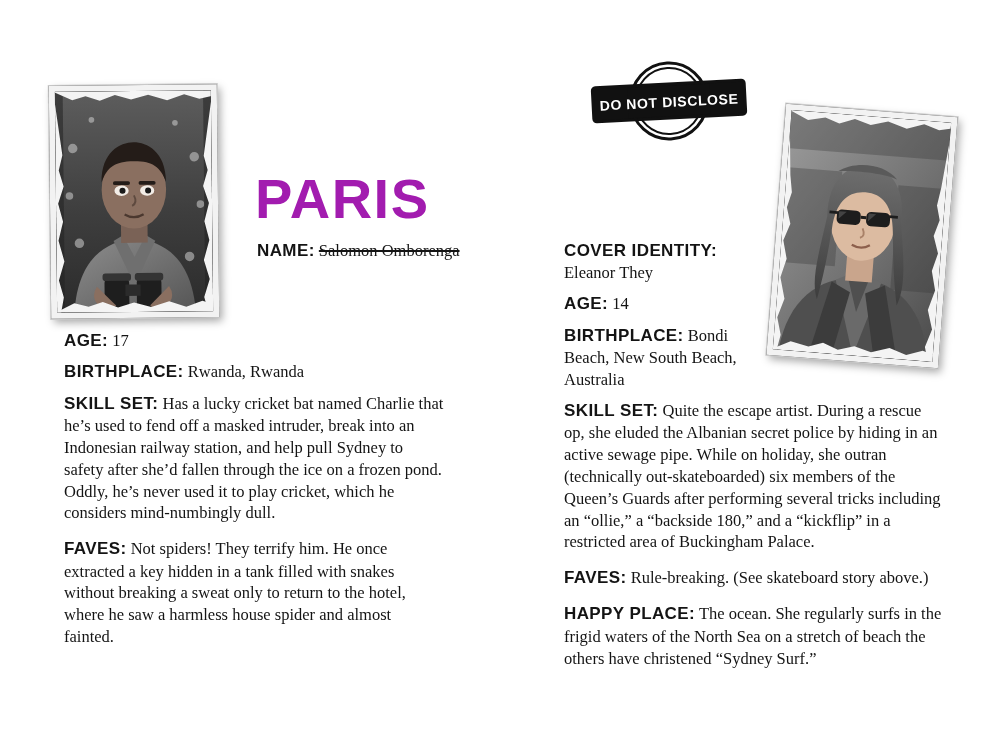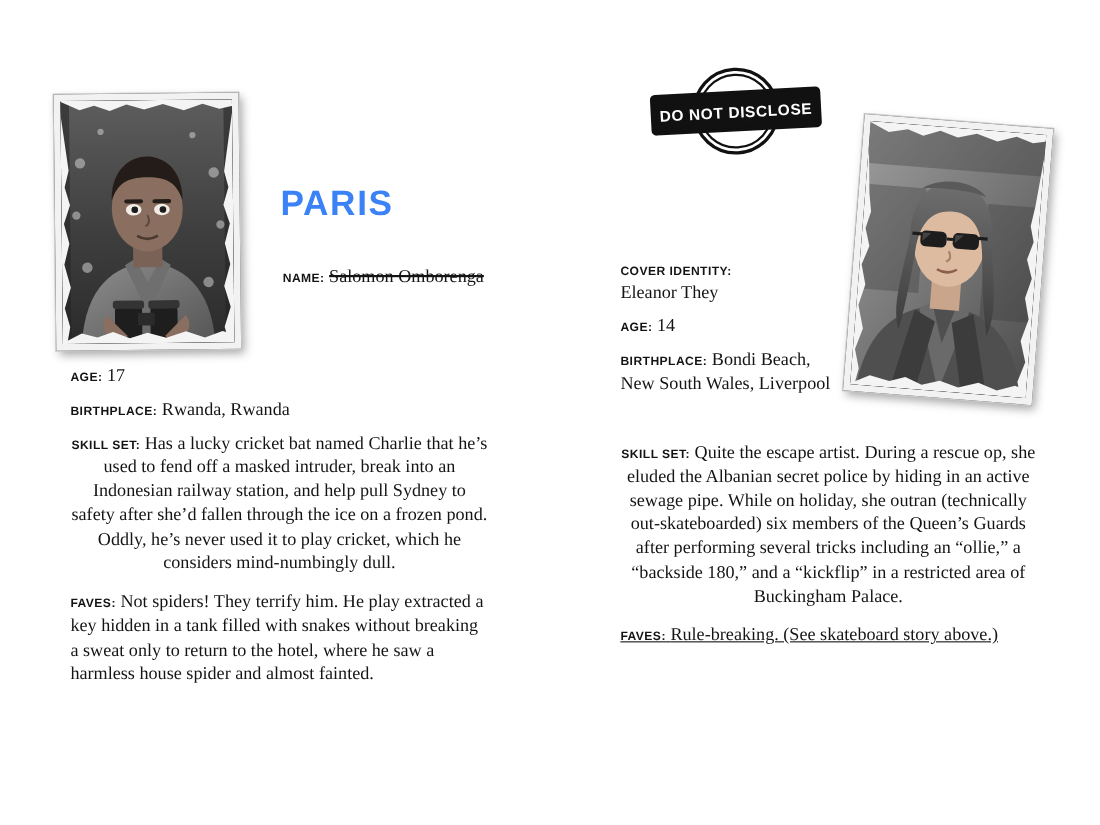--- a/index.html
+++ b/index.html
@@ -14,42 +14,42 @@
   .page {
     position: relative;
     width: 1000px; height: 750px;
     background: #fff;
   }
 
   
   .label {
     font-family: "Liberation Sans", sans-serif;
     font-weight: 700;
-    font-size: 11px;
+    font-size: 17px;
     letter-spacing: 0.4px;
   }
   .body-text {
     font-family: "Liberation Serif", serif;
     font-size: 16.5px;
     line-height: 1.32;
     color: #141414;
   }
   .field { margin-bottom: 9px; }
   .strike {
     text-decoration: line-through;
     text-decoration-thickness: 1.6px;
   }
 
   
   .codename {
     font-family: "Liberation Sans", sans-serif;
     font-weight: 700;
-    font-size: 32px;
+    font-size: 56px;
     letter-spacing: 1.5px;
-    color: #3b82f6;
+    color: #a21caf;
   }
 
   
   .photo-frame {
     position: absolute;
     background: #2a2a2a;
     border: 6px solid #f2f2f2;
     box-shadow: 0 0 0 1px #c9c9c9, 3px 4px 9px rgba(0,0,0,0.35);
     overflow: hidden;
   }
@@ -158,27 +158,27 @@
 
   <div class="col" style="left:64px; top:330px; width:380px;">
     <div class="field body-text">
       <span class="label">AGE:</span>
       <span>17</span>
     </div>
     <div class="field body-text">
       <span class="label">BIRTHPLACE:</span>
       <span>Rwanda, Rwanda</span>
     </div>
-    <div class="field body-text" style="margin-bottom:14px;text-align:center;">
+    <div class="field body-text" style="margin-bottom:14px;">
       <span class="label">SKILL SET:</span>
       <span>Has a lucky cricket bat named Charlie that he’s used to fend off a masked intruder, break into an Indonesian railway station, and help pull Sydney to safety after she’d fallen through the ice on a frozen pond. Oddly, he’s never used it to play cricket, which he considers mind-numbingly dull.</span>
     </div>
     <div class="field body-text" style="margin-bottom:14px;">
       <span class="label">FAVES:</span>
-      <span>Not spiders! They terrify him. He play extracted a key hidden in a tank filled with snakes without breaking a sweat only to return to the hotel, where he saw a harmless house spider and almost fainted.</span>
+      <span>Not spiders! They terrify him. He once extracted a key hidden in a tank filled with snakes without breaking a sweat only to return to the hotel, where he saw a harmless house spider and almost fainted.</span>
     </div>
   </div>
 
   <div class="stamp" style="left:588px; top:58px; transform: rotate(-3deg);">
     <svg width="162" height="86" viewBox="0 0 162 86">
       <g fill="none" stroke="#111" stroke-width="3">
         <rect x="5" y="26" width="152" height="34" rx="3" fill="#111"></rect>
         <circle cx="81" cy="43" r="38"></circle>
         <circle cx="81" cy="43" r="33" stroke-width="2"></circle>
       </g>
@@ -251,28 +251,32 @@
     <div class="field body-text">
       <div class="label">COVER IDENTITY:</div>
       <div>Eleanor They</div>
     </div>
     <div class="field body-text">
       <span class="label">AGE:</span>
       <span>14</span>
     </div>
     <div class="field body-text">
       <span class="label">BIRTHPLACE:</span>
-      <span>Bondi Beach, New South Wales, Liverpool</span>
+      <span>Bondi Beach, New South Beach, Australia</span>
     </div>
   </div>
 
   <div class="col" style="left:564px; top:400px; width:378px;">
-    <div class="field body-text" style="margin-bottom:14px;text-align:center;">
+    <div class="field body-text" style="margin-bottom:14px;">
       <span class="label">SKILL SET:</span>
       <span>Quite the escape artist. During a rescue op, she eluded the Albanian secret police by hiding in an active sewage pipe. While on holiday, she outran (technically out-skateboarded) six members of the Queen’s Guards after performing several tricks including an “ollie,” a “backside 180,” and a “kickflip” in a restricted area of Buckingham Palace.</span>
     </div>
-    <div class="field body-text" style="margin-bottom:14px;text-decoration:underline;">
+    <div class="field body-text" style="margin-bottom:14px;">
       <span class="label">FAVES:</span>
       <span>Rule-breaking. (See skateboard story above.)</span>
     </div>
+    <div class="field body-text">
+      <span class="label">HAPPY PLACE:</span>
+      <span>The ocean. She regularly surfs in the frigid waters of the North Sea on a stretch of beach the others have christened “Sydney Surf.”</span>
+    </div>
   </div>
 
 </div>
 
 </body></html>

